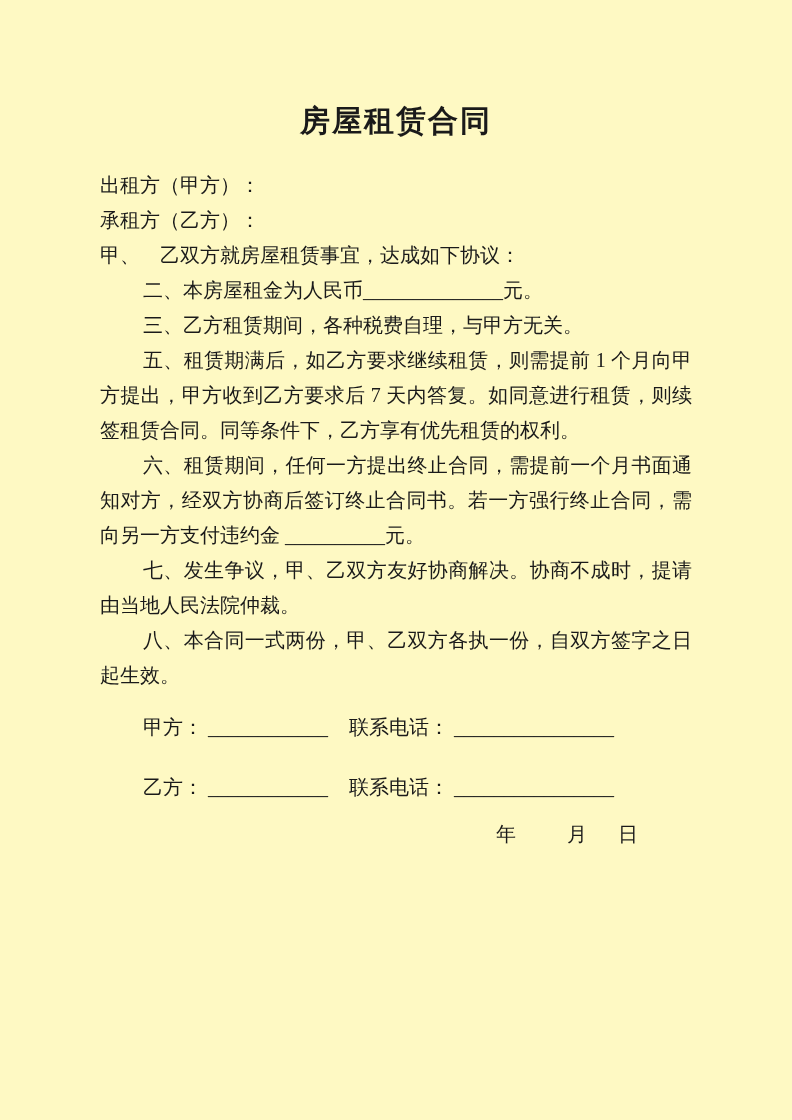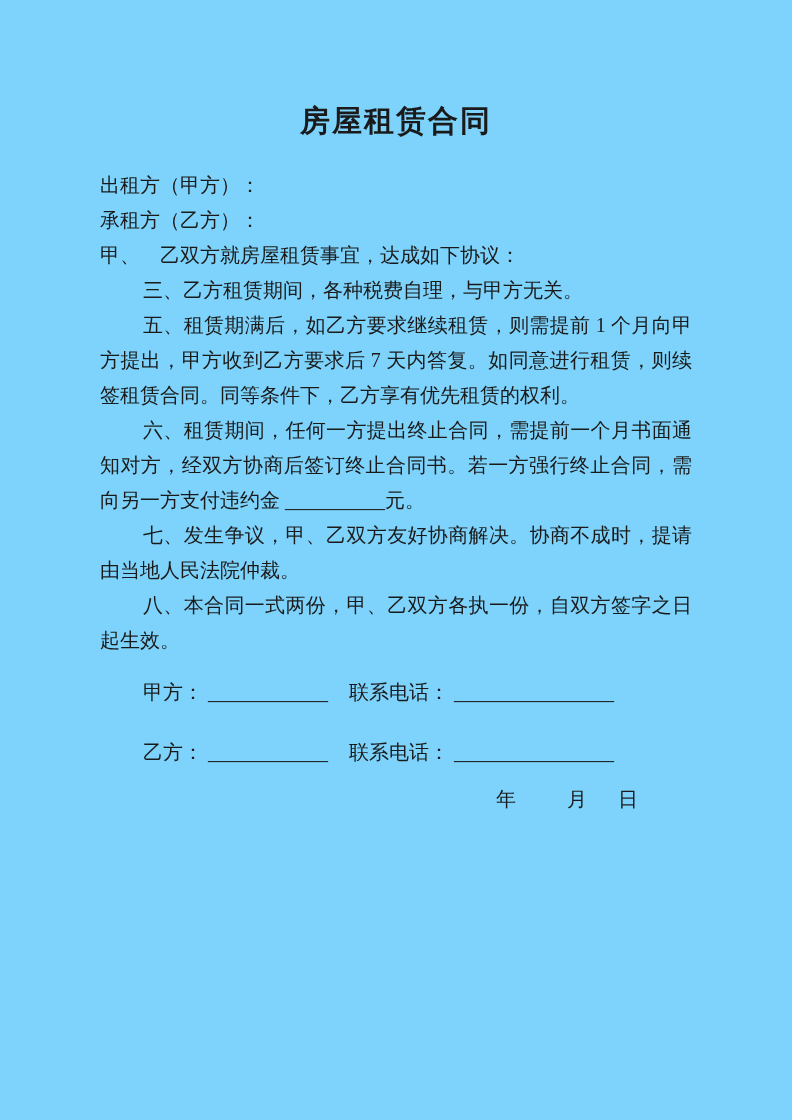--- a/index.html
+++ b/index.html
@@ -4,21 +4,21 @@
 <style>
   html, body {
     margin: 0;
     padding: 0;
     background: #ffffff;
   }
   .page {
     position: relative;
     width: 792px;
     height: 1120px;
-    background: #7dd3fc;
+    background: #fef9c3;
     overflow: hidden;
     font-family: "Liberation Serif", "DejaVu Serif", serif;
     color: #1a1a1a;
     box-sizing: border-box;
     padding-top: 102px;
   }
   .doc-title {
     margin: 0;
     width: 100%;
     text-align: center;
@@ -74,20 +74,21 @@
 
   <div class="content">
 
     <p>出租方（甲方）：</p>
 
     <p>承租方（乙方）：</p>
 
     <p>甲、　乙双方就房屋租赁事宜，达成如下协议：</p>
 
 
+    <p class="clause">二、本房屋租金为人民币______________元。</p>
 
     <p class="clause">三、乙方租赁期间，各种税费自理，与甲方无关。</p>
 
 
     <p class="clause">五、租赁期满后，如乙方要求继续租赁，则需提前 1 个月向甲方提出，甲方收到乙方要求后 7 天内答复。如同意进行租赁，则续签租赁合同。同等条件下，乙方享有优先租赁的权利。</p>
 
     <p class="clause">六、租赁期间，任何一方提出终止合同，需提前一个月书面通知对方，经双方协商后签订终止合同书。若一方强行终止合同，需向另一方支付违约金 __________元。</p>
 
     <p class="clause">七、发生争议，甲、乙双方友好协商解决。协商不成时，提请由当地人民法院仲裁。</p>
 

